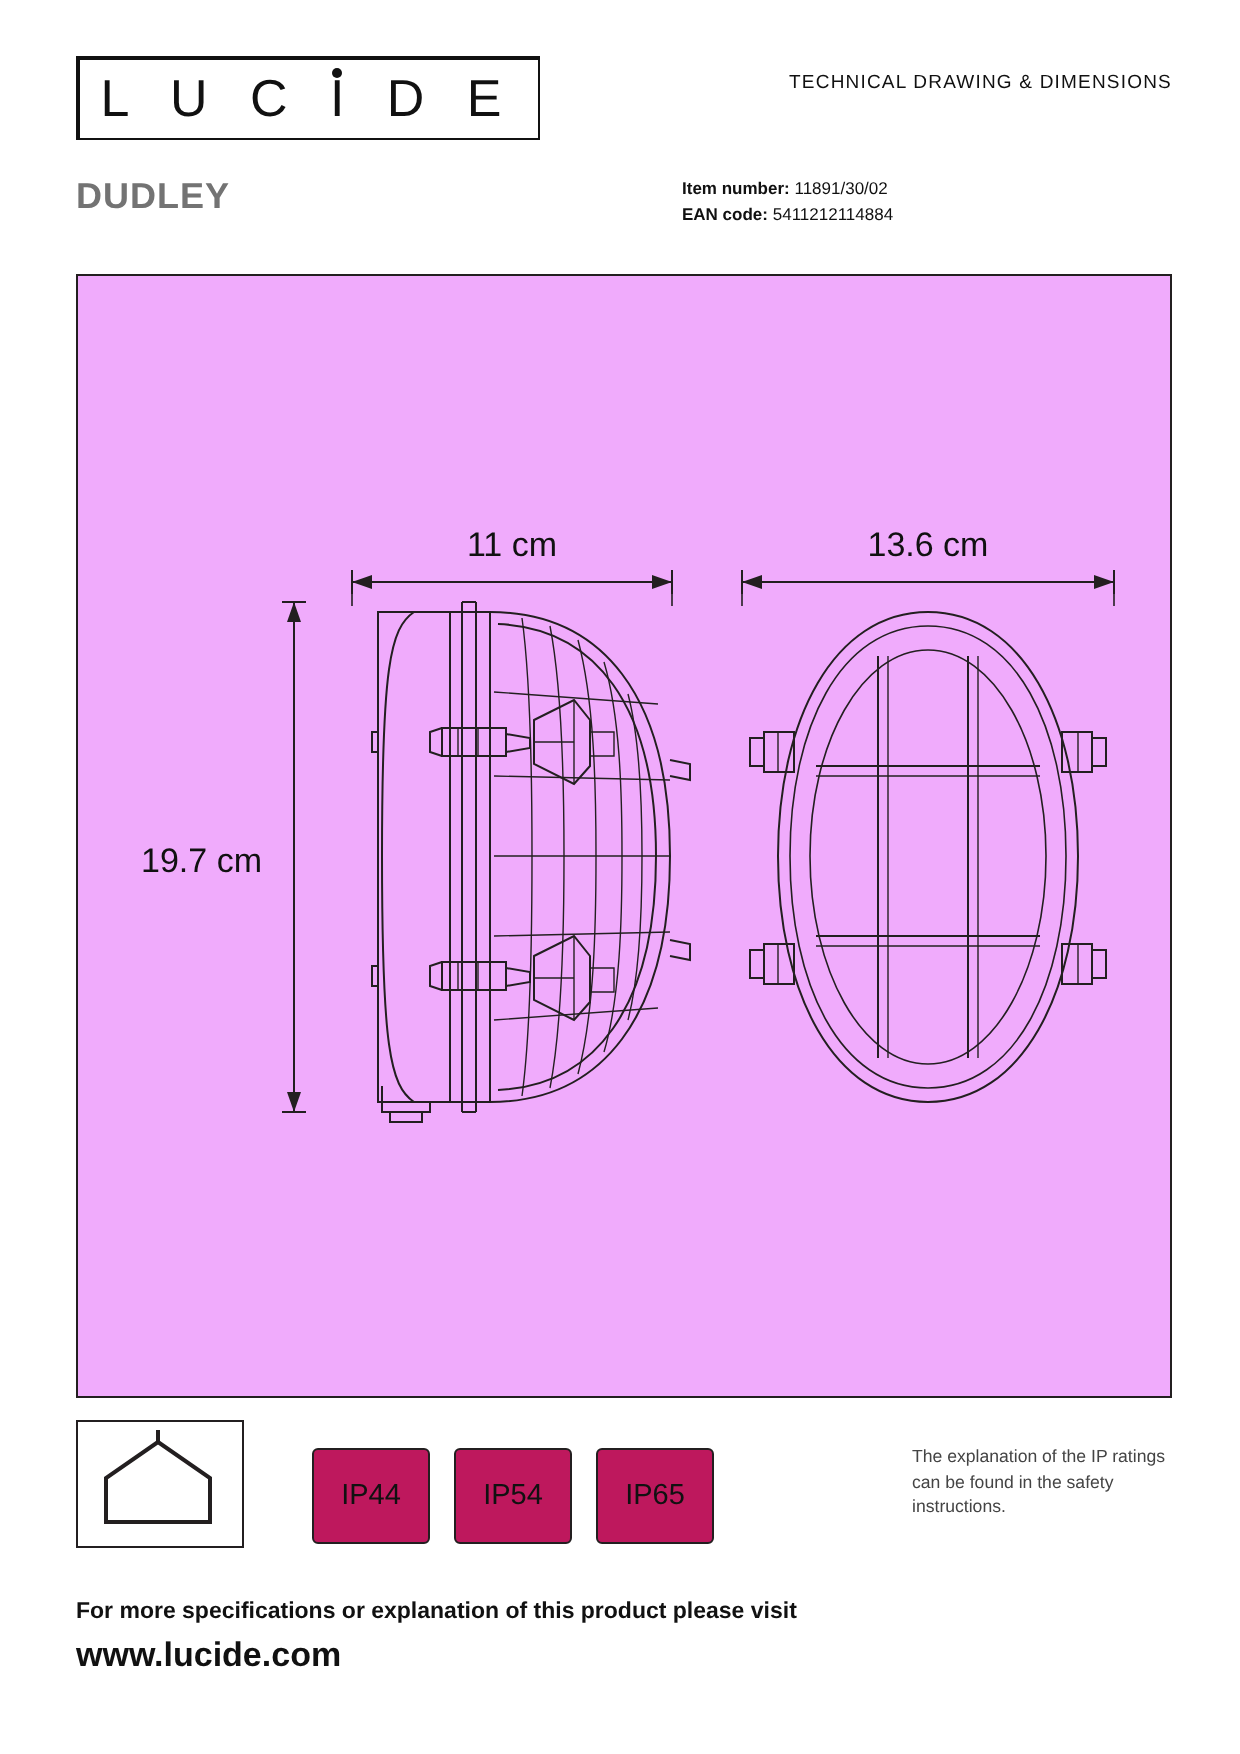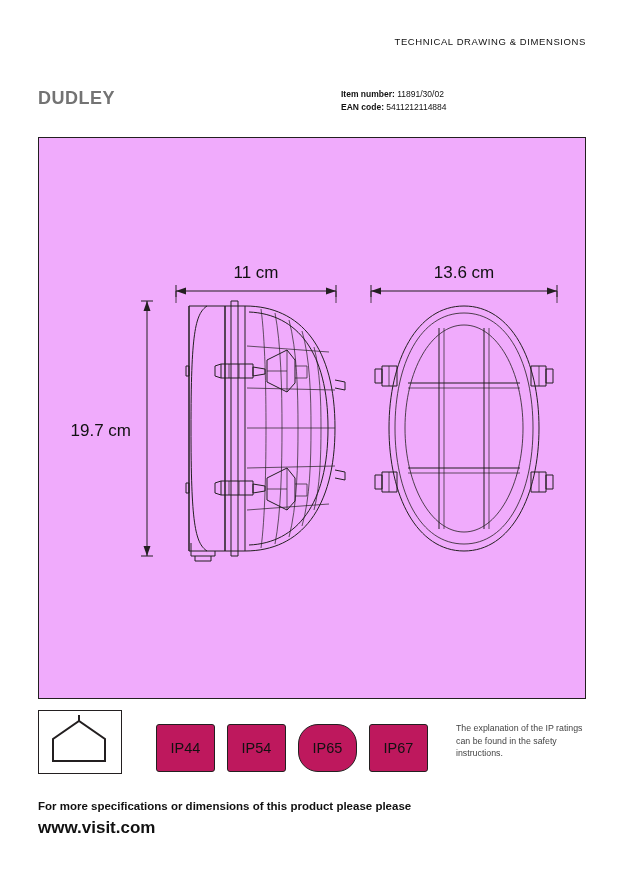--- a/index.html
+++ b/index.html
@@ -145,21 +145,21 @@
     border: 1px solid #231f20;
     border-radius: 3px;
     background: #be185d;
     font-size: 14.5px;
     color: #111;
     text-align: center;
     line-height: 46px;
   }
   .ip-badge.b0 { left: 118px; }
   .ip-badge.b1 { left: 189px; }
-  .ip-badge.b2 { left: 260px; border-radius: 20px; }
+  .ip-badge.b2 { left: 260px; }
   .ip-badge.b3 { left: 331px; }
   .ip-note {
     position: absolute;
     left: 418px;
     top: 12px;
     width: 140px;
     font-size: 8.8px;
     line-height: 12.5px;
     color: #444;
   }
@@ -179,20 +179,28 @@
     top: 818px;
     font-size: 17px;
     font-weight: bold;
     color: #111;
   }
 </style>
 </head>
 <body>
 
 <div class="header">
+  <div class="logo-box">
+    <div class="bar top"></div>
+    <div class="bar bottom"></div>
+    <div class="side left"></div>
+    <div class="side right"></div>
+    <div class="logo-text">L U C I D E</div>
+    <div class="logo-dot"></div>
+  </div>
   <div class="tech-label">TECHNICAL DRAWING &amp; DIMENSIONS</div>
 </div>
 
 <div class="product-title">DUDLEY</div>
 
 <div class="codes">
   <div>
     <span class="lbl">Item number:</span>
     <span>11891/30/02</span>
   </div>
@@ -346,19 +354,18 @@
       <path d="M40,10 L40,4" stroke="#231f20" stroke-width="2"></path>
     </svg>
   </div>
   <svg class="arrow" width="32" height="22" viewBox="0 0 32 22" style="left:82px; top:32px;">
     <path d="M0,7 L18,7 L18,1 L31,11 L18,21 L18,15 L0,15 Z" fill="#111"></path>
   </svg>
 
   <div class="ip-badge b0">IP44</div>
   <div class="ip-badge b1">IP54</div>
   <div class="ip-badge b2">IP65</div>
-  <div class="ip-badge b3">IP67</div>
 
   <div class="ip-note">The explanation of the IP ratings can be found in the safety instructions.</div>
 </div>
 
-<div class="footer-line1">For more specifications or dimensions of this product please please</div>
-<div class="footer-line2">www.visit.com</div>
+<div class="footer-line1">For more specifications or explanation of this product please visit</div>
+<div class="footer-line2">www.lucide.com</div>
 
 </body></html>

